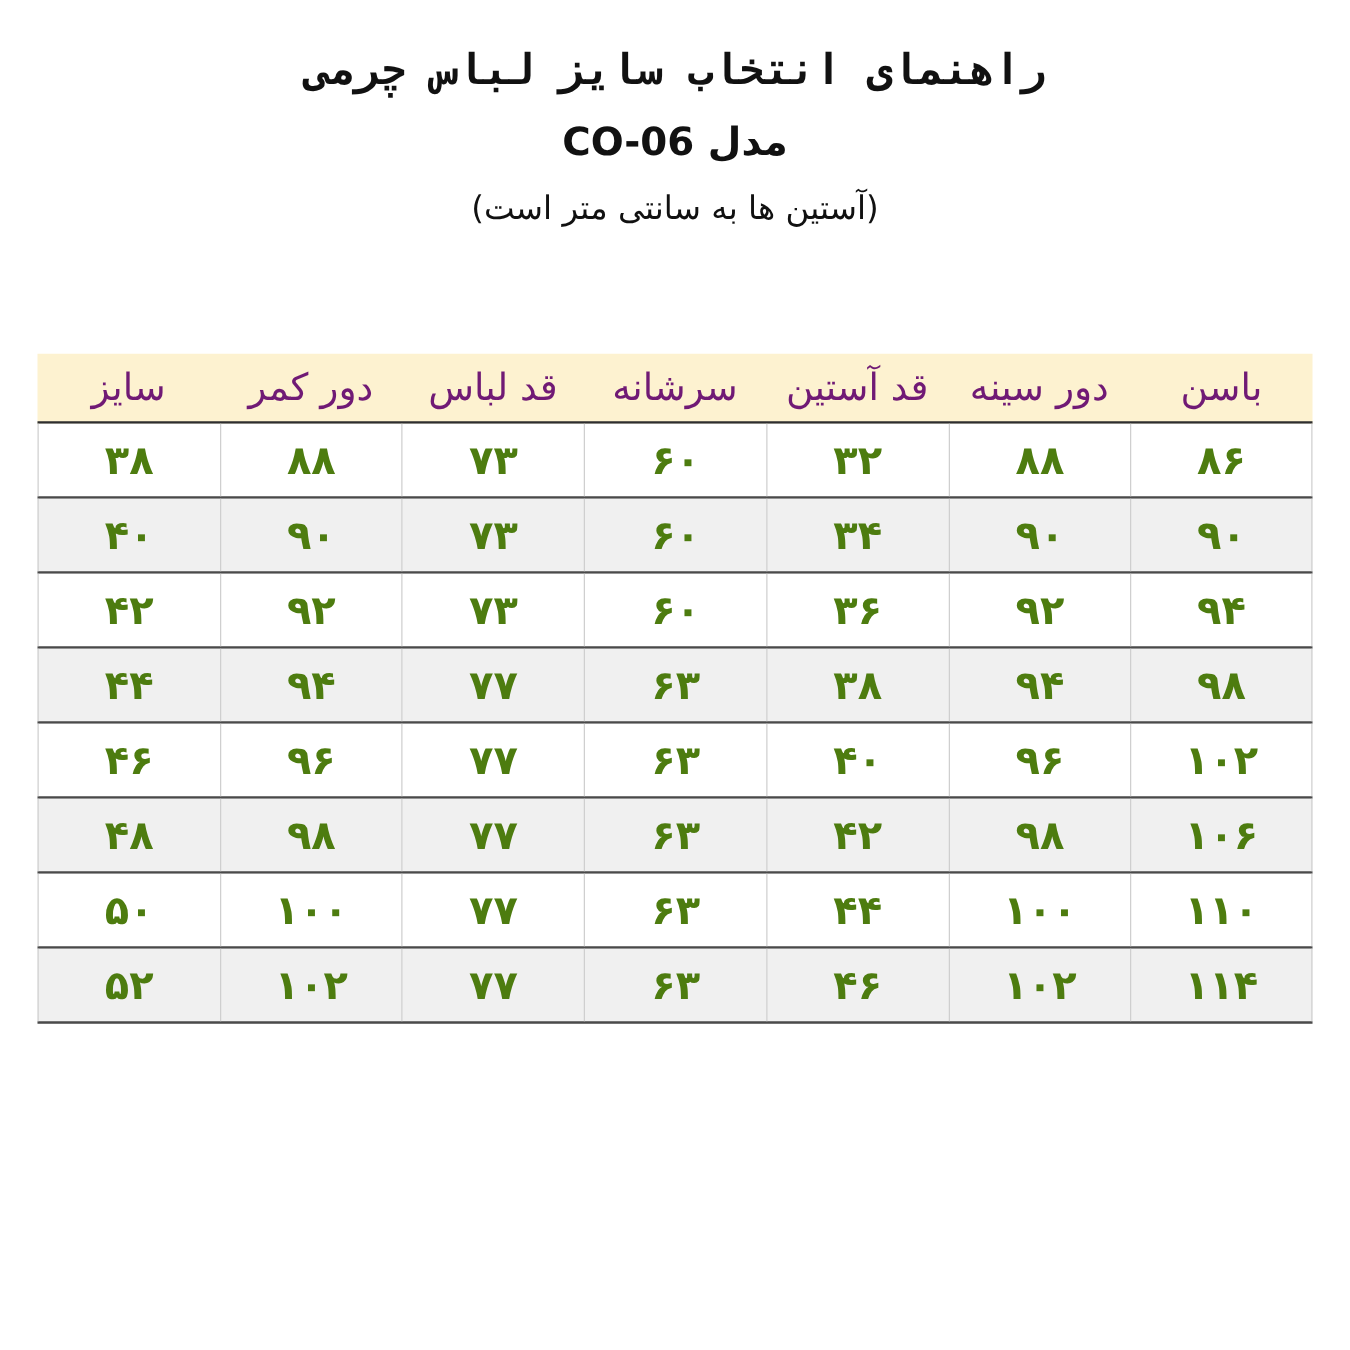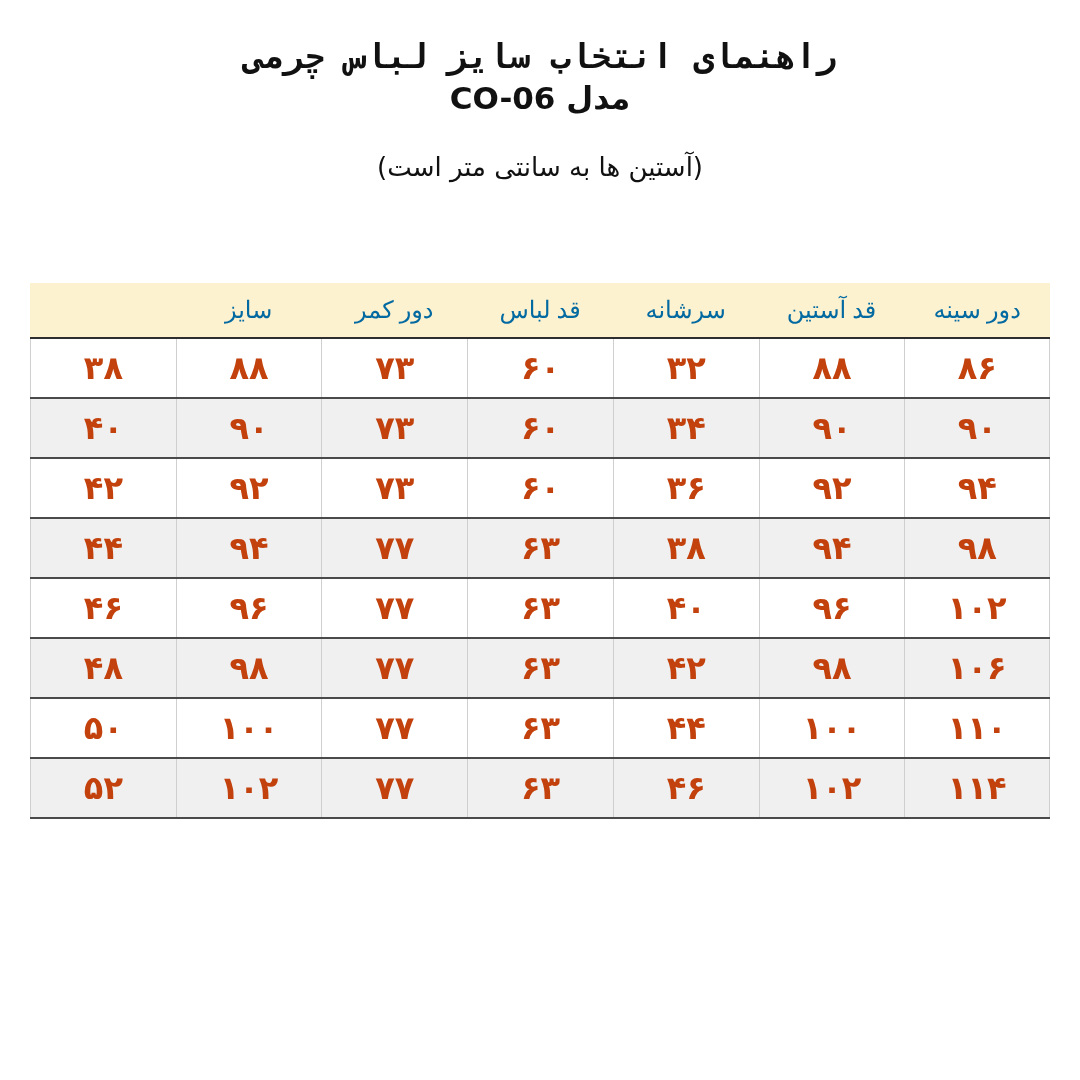--- a/index.html
+++ b/index.html
@@ -21,21 +21,21 @@
     top: 36px;
     left: 0;
     width: 100%;
     text-align: center;
     font-size: 34px;
     font-weight: bold;
     font-family: Liberation Mono, monospace;
   }
   .title2 {
     position: absolute;
-    top: 80px;
+    top: 96px;
     left: 0;
     width: 100%;
     text-align: center;
     font-size: 31px;
     font-weight: bold;
   }
   .note {
     position: absolute;
     top: 152px;
     left: 0;
@@ -54,58 +54,58 @@
     display: grid;
     grid-template-columns: repeat(7, 1fr);
     height: 54px;
     background: var(--header_bg, #fdf2d0);
     border-bottom: 2px solid var(--border_dark, #2e2e2e);
   }
   .th {
     display: flex;
     align-items: center;
     justify-content: center;
-    font-size: 24px;
+    font-size: 30px;
     font-weight: normal;
-    color: #0369a1;
-    font-family: Liberation Serif, serif;
+    color: #701a75;
   }
   .tr {
     display: grid;
     grid-template-columns: repeat(7, 1fr);
     height: 58px;
     background: #ffffff;
     border-bottom: 2px solid var(--border_row, #4a4a4a);
   }
   .tr.alt {
     background: var(--alt_row_bg, #f0f0f0);
   }
   .td {
     display: flex;
     align-items: center;
     justify-content: center;
     font-size: 32px;
     font-weight: bold;
-    color: #c2410c;
+    color: #4d7c0f;
     border-left: 1px solid var(--border_light, #cfcfcf);
   }
   .td:first-child {
     border-right: 1px solid var(--border_light, #cfcfcf);
   }
 </style>
 </head>
 <body>
 
 <div class="page">
   <div class="title1">راهنمای انتخاب سایز لباس چرمی</div>
   <div class="title2">مدل CO-06</div>
   <div class="note">(آستین ها به سانتی متر است)</div>
 
   <div class="size-table">
     <div class="thead">
+        <div class="th">باسن</div>
         <div class="th">دور سینه</div>
         <div class="th">قد آستین</div>
         <div class="th">سرشانه</div>
         <div class="th">قد لباس</div>
         <div class="th">دور کمر</div>
         <div class="th">سایز</div>
       </div>
     <div class="tbody">
         <div class="tr">
           <div class="td">۸۶</div>

